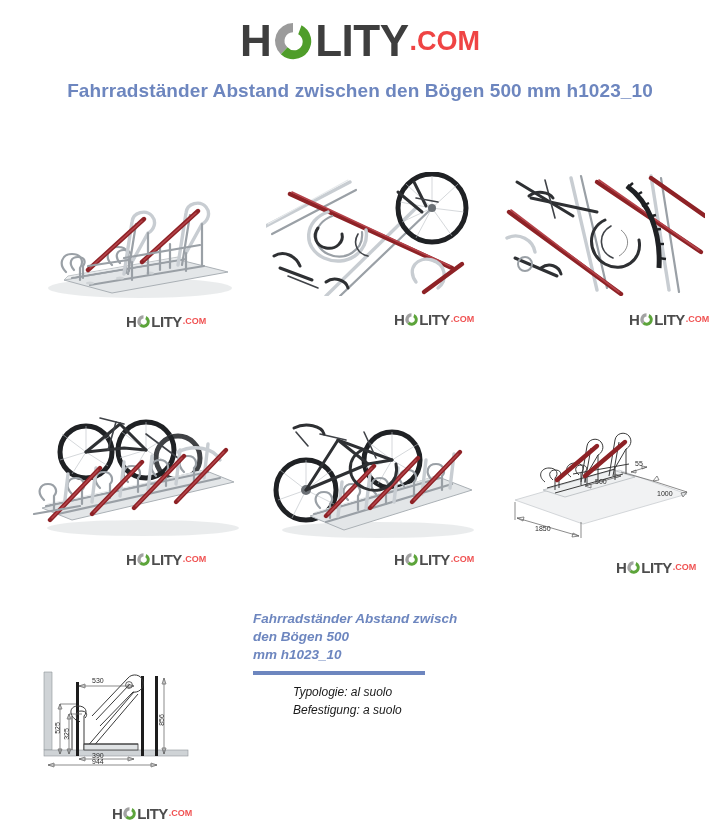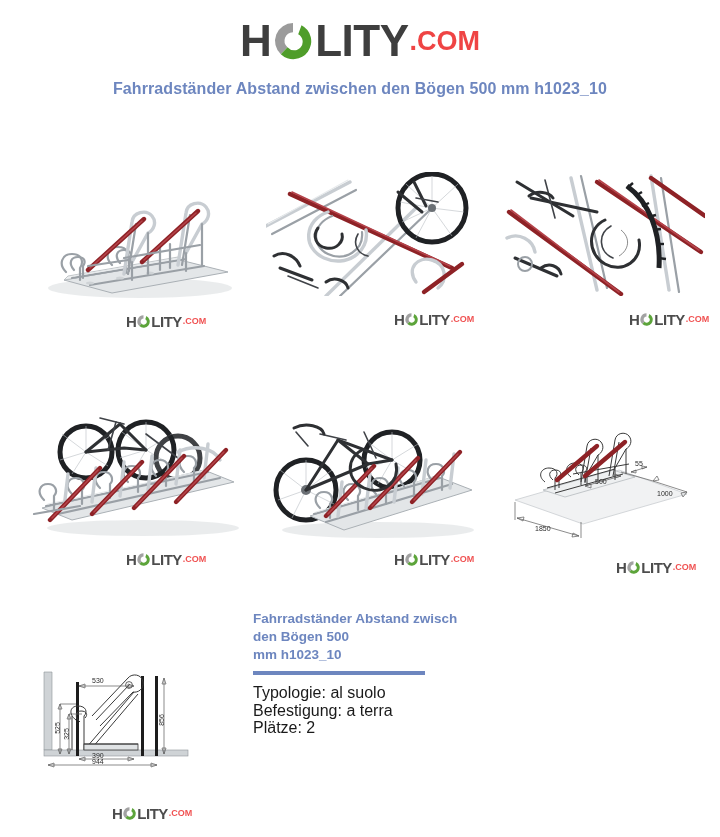--- a/index.html
+++ b/index.html
@@ -37,21 +37,21 @@
   .logo .ring svg{display:block;}
 
   #header-logo{position:absolute;left:0;top:18px;width:720px;height:46px;}
   #header-logo .word{font-size:44px;}
   #header-logo .dotcom{font-size:27px;margin-left:1px;}
 
   
   #page-title{
     position:absolute;left:0;top:80px;width:720px;
     text-align:center;
-    font-size:16px;font-weight:bold;
+    font-size:19px;font-weight:bold;
     color:#6d86bf;
     letter-spacing:0.1px;
   }
 
   
   .cell{position:absolute;}
   .photo{
     position:absolute;left:0;top:0;
     width:100%;height:100%;
     background:#ffffff;
@@ -63,32 +63,32 @@
     opacity:.92;
   }
   .wm .word{font-size:16px;}
   .wm .dotcom{font-size:10px;margin-left:1px;}
 
   
   .wm-sm .word{font-size:15px;}
   .wm-sm .dotcom{font-size:9px;}
 
   
-  #info-block{position:absolute;left:253px;top:610px;width:250px;}
+  #info-block{position:absolute;left:253px;top:610px;width:250px;font-style:italic;}
   #info-title{
     font-size:13.5px;font-weight:bold;color:#6d86bf;
     line-height:18px;white-space:pre-line;
   }
   #info-rule{
     margin-top:7px;
     width:172px;height:4px;background:#6d86bf;
   }
   #info-specs{
     margin-top:9px;
-    font-size:16px;color:#1a1a1a;line-height:17.5px;
+    font-size:12px;color:#1a1a1a;line-height:17.5px;margin-left:40px;
   }
   #info-specs div{white-space:pre;}
 
   
   #bottom-wm{position:absolute;left:112px;top:806px;}
 
   
   svg.art{display:block;}
   .ln{stroke:#3a3a3a;stroke-width:1;fill:none;}
   .ln-thin{stroke:#5a5a5a;stroke-width:.7;fill:none;}
@@ -566,22 +566,21 @@
   </svg>
 </div>
 
 <div id="info-block">
   <div id="info-title">Fahrradständer Abstand zwisch
 den Bögen 500
 mm h1023_10</div>
   <div id="info-rule"></div>
   <div id="info-specs">
     <div>Typologie: al suolo</div>
-    <div>Befestigung: a terra</div>
-    <div>Plätze: 2</div>
+    <div>Befestigung: a suolo</div>
   </div>
 </div>
 
 <div class="wm logo wm-sm" id="bottom-wm">
   <span class="word">H</span>
   <span class="ring">
     <svg width="15" height="15" viewBox="0 0 44 44">
         <path d="M22 4 A18 18 0 0 0 9.8 35.2 L16.5 28.3 A8.6 8.6 0 0 1 22 13.2 Z" fill="#9b9b9b"></path>
         <path d="M9.8 35.2 A18 18 0 1 0 30.5 6.2 L27.2 15.2 A8.6 8.6 0 1 1 16.5 28.3 Z" fill="#4f9d2a"></path>
       </svg>

